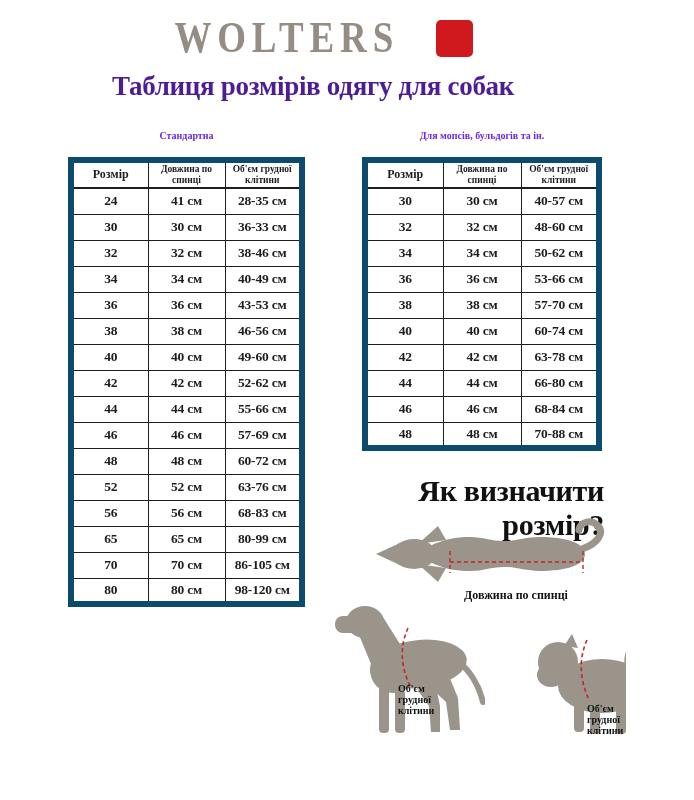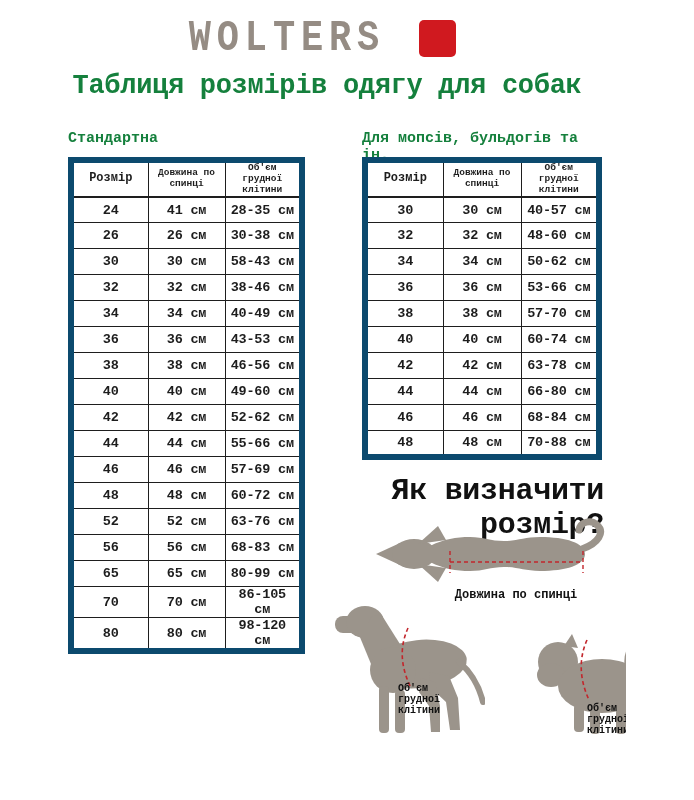--- a/index.html
+++ b/index.html
@@ -1,43 +1,43 @@
 <!DOCTYPE html>
 <html><head>
 <meta charset="utf-8">
 <style>
   * { margin:0; padding:0; box-sizing:border-box; }
   html,body { background:#fff; }
   #page {
     position:relative; width:626px; height:800px; background:#ffffff;
-    font-family:Liberation Mono, monospace; color:#1e1e1e; overflow:hidden;
+    font-family:Liberation Serif, serif; color:#1e1e1e; overflow:hidden;
   }
   
   .logo-row {
     position:absolute; top:16px; left:0; width:100%;
     display:flex; justify-content:center; align-items:center; gap:16px;
   }
   .logo-text {
     font-size:44px; font-weight:bold; letter-spacing:7px; color:#958c84;
     display:inline-block; transform:scaleX(0.84); transform-origin:center;
     line-height:1;
   }
   .logo-square {
     width:37px; height:37px; background:#d0191f; border-radius:5px;
     display:inline-block;
   }
   .page-title {
-    position:absolute; top:71px; left:14px; width:100%;
+    position:absolute; top:71px; left:0; width:100%;
     text-align:center; font-size:27px; font-weight:bold; letter-spacing:-0.3px;
-    color:#15803d;
+    color:#4c1d95;
   }
   
   .tbl-caption {
-    position:absolute; top:130px; font-size:15px; font-weight:bold;
-    text-align:left; color:#15803d;
+    position:absolute; top:130px; font-size:10px; font-weight:bold;
+    text-align:center; color:#6d28d9;
   }
   #caption-std   { left:68px;  width:237px; }
   #caption-pug   { left:362px; width:240px; }
   
   table.size-table {
     position:absolute; border-collapse:collapse; table-layout:fixed;
     border:6px solid #0c4a6e; background:#fff;
   }
   #table-std { left:68px;  top:157px; width:237px; }
   #table-pug { left:362px; top:157px; width:240px; }
@@ -90,28 +90,23 @@
           <th>Об'єм грудної клітини</th>
         </tr>
       </thead>
     <tbody>
         <tr>
           <td>24</td>
           <td>41 см</td>
           <td>28-35 см</td>
         </tr>
         <tr>
-          <td>26</td>
-          <td>26 см</td>
-          <td>30-38 см</td>
-        </tr>
-        <tr>
           <td>30</td>
           <td>30 см</td>
-          <td>58-43 см</td>
+          <td>36-33 см</td>
         </tr>
         <tr>
           <td>32</td>
           <td>32 см</td>
           <td>38-46 см</td>
         </tr>
         <tr>
           <td>34</td>
           <td>34 см</td>
           <td>40-49 см</td>

